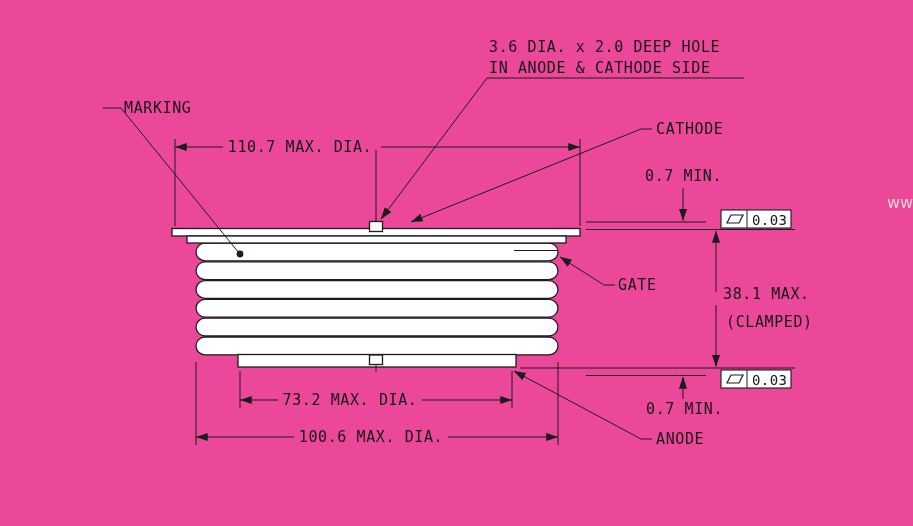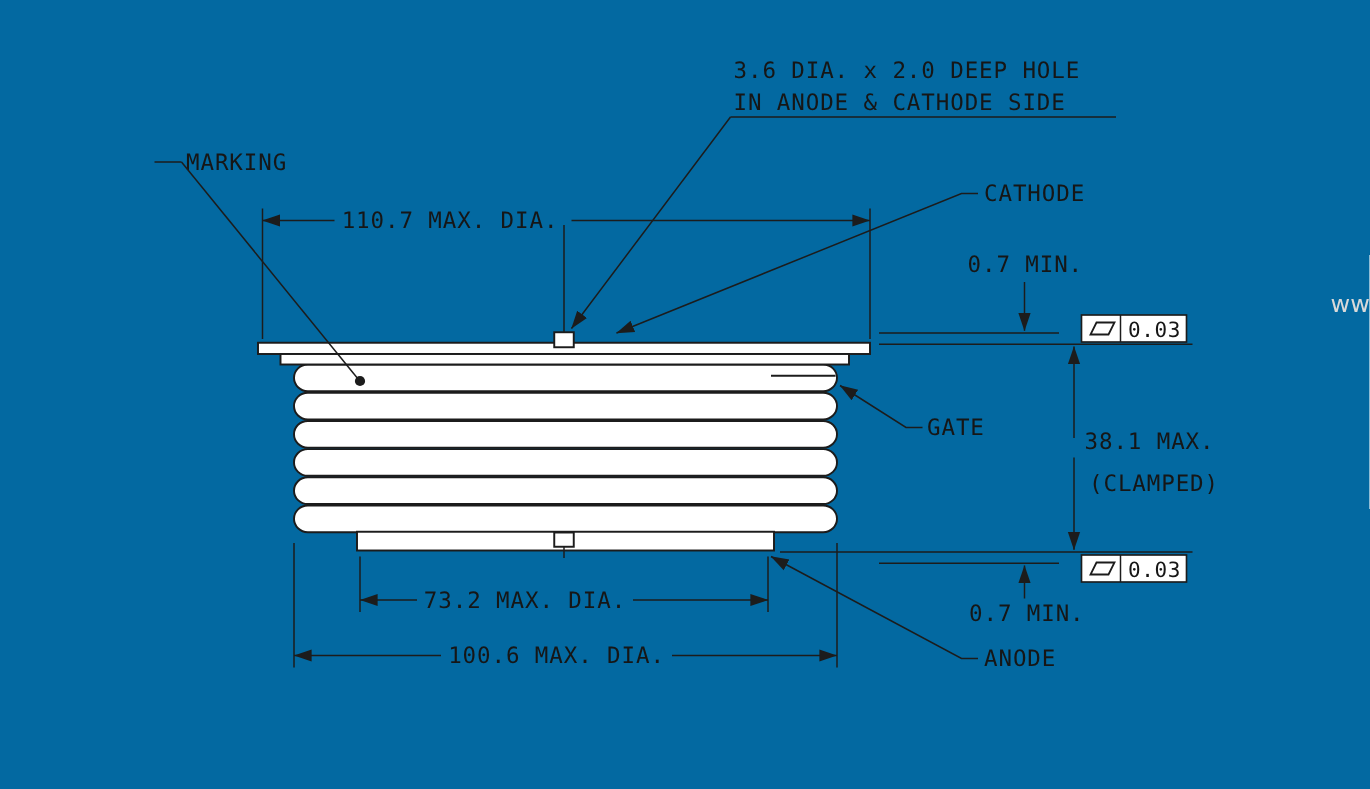--- a/index.html
+++ b/index.html
@@ -1,19 +1,19 @@
 <!DOCTYPE html>
 <html><head>
 <meta charset="utf-8">
 <style>
   html,body{margin:0;padding:0;background:#ffffff;}
   .stage{
     position:relative;
     width:913px;height:526px;
-    background:#0369a1;
+    background:#ec4899;
     font-family:"DejaVu Sans Mono","Liberation Mono",monospace;
     overflow:hidden;
   }
   svg{position:absolute;left:0;top:0;}
   .shape{fill:#ffffff;stroke:#1c1c1c;stroke-width:1.3;}
   .ln{stroke:#1c1c1c;stroke-width:1;fill:none;}
   .ln2{stroke:#1c1c1c;stroke-width:1.2;fill:none;}
   .t{
     font-family:"DejaVu Sans Mono","Liberation Mono",monospace;
     font-size:15px;letter-spacing:0.6px;fill:#161616;

